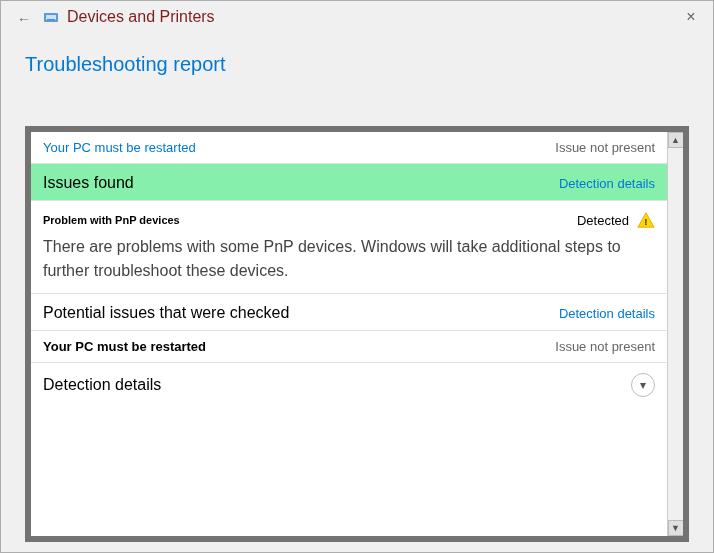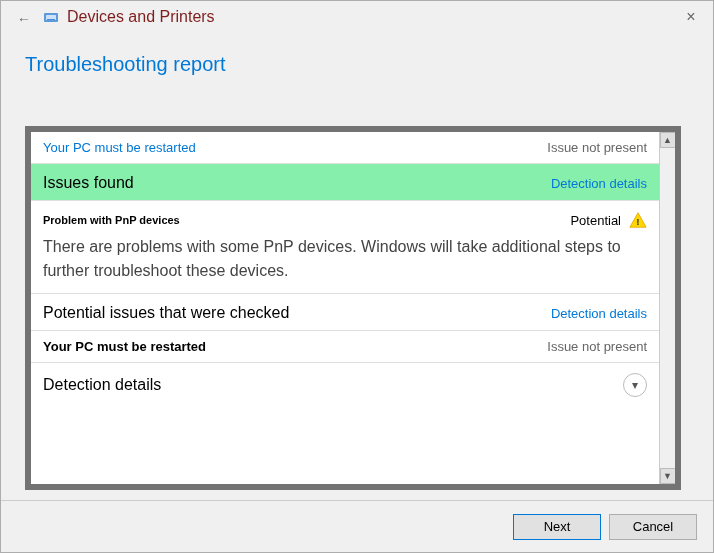--- a/index.html
+++ b/index.html
@@ -63,21 +63,21 @@
       width: 28px;
       height: 28px;
       display: flex;
       align-items: center;
       justify-content: center;
     }
 
     
     .content {
       flex: 1;
-      padding: 20px 32px 10px 24px;
+      padding: 20px 24px 10px 24px;
       display: flex;
       flex-direction: column;
       overflow: hidden;
     }
 
     .page-title {
       font-size: 20px;
       font-weight: 400;
       color: #0078d7;
       margin-bottom: 14px;
@@ -322,21 +322,21 @@
 
         <div class="section-header">
           <span class="section-title">Issues found</span>
           <span class="detection-link">Detection details</span>
         </div>
 
         <div class="issue-row">
           <div class="issue-row-header">
             <span class="issue-title">Problem with PnP devices</span>
             <div class="issue-status-area">
-              <span class="status-detected">Potential</span>
+              <span class="status-detected">Detected</span>
 
               <svg class="warning-icon" viewBox="0 0 20 20" xmlns="http://www.w3.org/2000/svg">
                 <polygon points="10,2 19,18 1,18" fill="#ffd700" stroke="#e6a800" stroke-width="1"></polygon>
                 <text x="10" y="16" text-anchor="middle" font-size="11" font-weight="bold" fill="#333">!</text>
               </svg>
             </div>
           </div>
           <div class="issue-desc">There are problems with some PnP devices. Windows will take additional steps to further troubleshoot these devices.</div>
         </div>
 
@@ -364,17 +364,13 @@
           <span>▲</span>
         </div>
         <div class="scroll-track"></div>
         <div class="scroll-arrow">
           <span>▼</span>
         </div>
       </div>
     </div>
   </div>
 
-  <div class="bottom-bar">
-    <button class="btn btn-primary">Next</button>
-    <button class="btn">Cancel</button>
-  </div>
 </div>
 
 </body></html>

